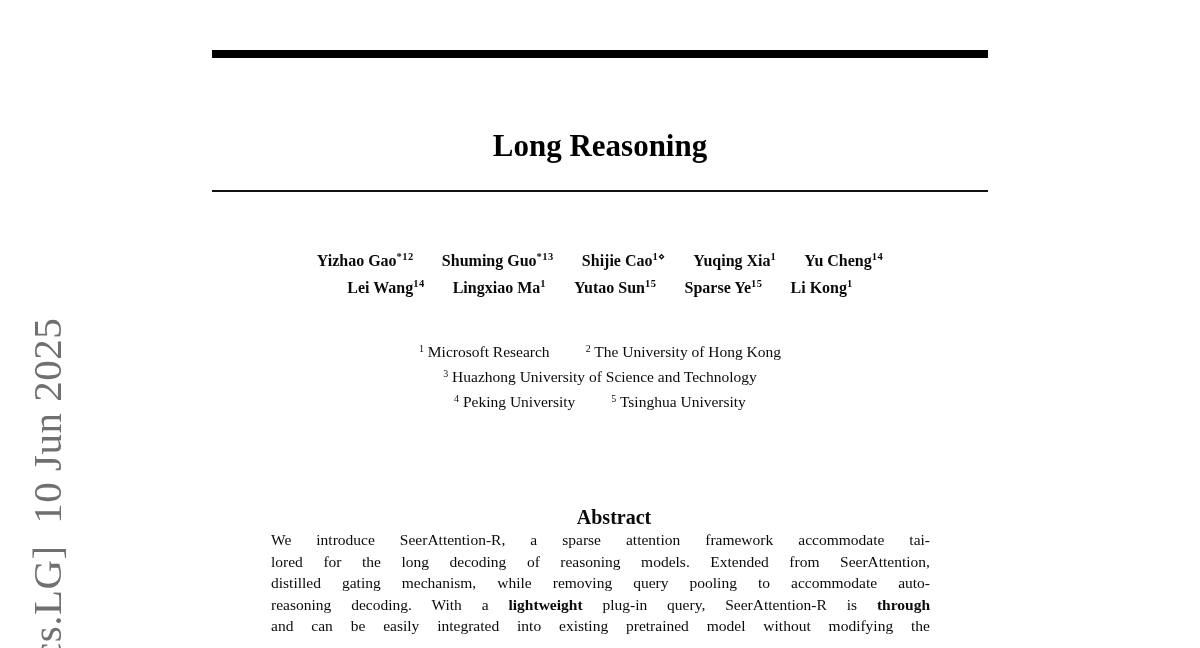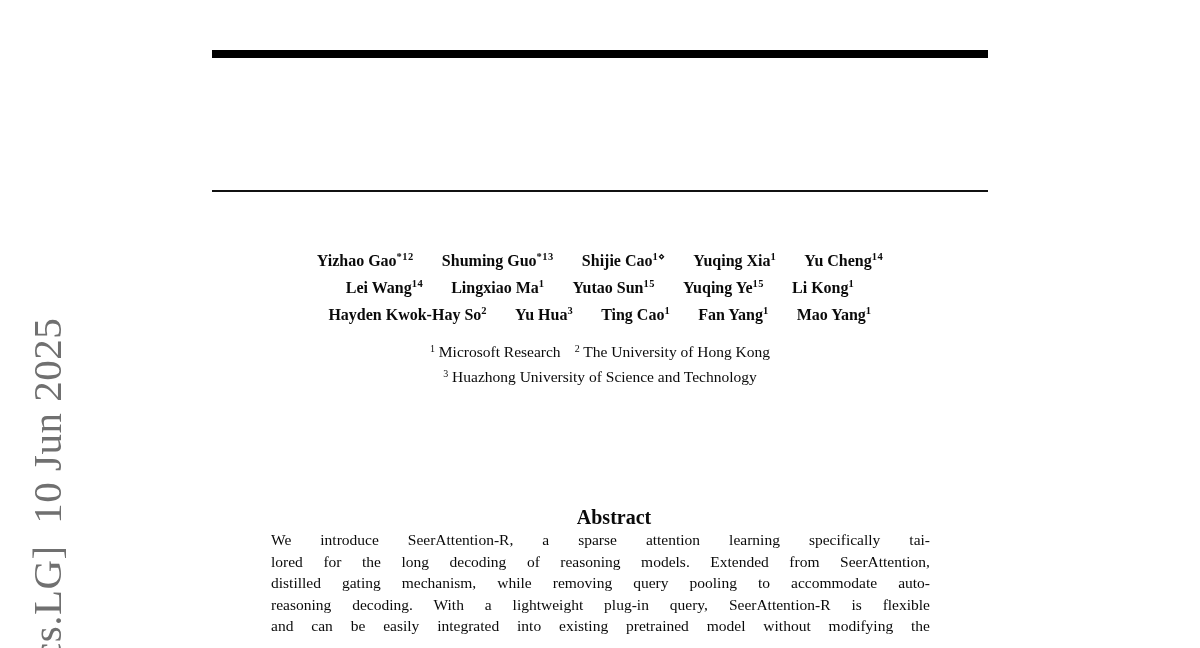--- a/index.html
+++ b/index.html
@@ -54,69 +54,70 @@
     font-size: 10.5px; font-weight: bold;
     vertical-align: 6px; letter-spacing: 0.5px;
   }
 
   
   .affils {
     position: absolute; left: 212px; top: 338px; width: 776px;
     text-align: center;
     font-size: 15.5px; line-height: 22px;
   }
-  .affil-item { display: inline-block; margin: 0 7px; white-space: nowrap; }
+  .affil-item { display: inline-block; margin: 0 18px; white-space: nowrap; }
   .affil-item .sup { font-size: 10px; vertical-align: 5px; }
 
   
   .abstract-heading {
     position: absolute; left: 212px; top: 492px; width: 776px;
     margin: 14px; text-align: center;
     font-size: 20px; line-height: 22px; font-weight: bold;
   }
   .abstract-body {
     position: absolute; left: 271px; top: 529px; width: 659px;
     font-size: 15.5px; line-height: 21.5px;
   }
   .abs-line {
     text-align: justify;
     text-align-last: justify;
     height: 21.5px; overflow: hidden; white-space: nowrap;
   }
-  .abs-line .b { font-weight: normal; }
+  .abs-line .b { font-weight: bold; }
 </style>
 </head>
 <body>
 
 <div class="page">
 
   <div class="watermark" style="color: rgb(112, 112, 112);">cs.LG]  10 Jun 2025</div>
 
   <div class="rule-thick"></div>
 
   <h1 class="title">
     <br>
+    <span>Long Reasoning</span>
   </h1>
 
   <div class="rule-thin"></div>
 
   <div class="authors" id="authors">
       <div><span class="author"><span>Yizhao Gao</span><span class="sup">*12</span></span><span class="author"><span>Shuming Guo</span><span class="sup">*13</span></span><span class="author"><span>Shijie Cao</span><span class="sup">1⋄</span></span><span class="author"><span>Yuqing Xia</span><span class="sup">1</span></span><span class="author"><span>Yu Cheng</span><span class="sup">14</span></span></div>
-      <div><span class="author"><span>Lei Wang</span><span class="sup">14</span></span><span class="author"><span>Lingxiao Ma</span><span class="sup">1</span></span><span class="author"><span>Yutao Sun</span><span class="sup">15</span></span><span class="author"><span>Yuqing Ye</span><span class="sup">15</span></span><span class="author"><span>Li Kong</span><span class="sup">1</span></span></div>
-      <div><span class="author"><span>Hayden Kwok-Hay So</span><span class="sup">2</span></span><span class="author"><span>Yu Hua</span><span class="sup">3</span></span><span class="author"><span>Ting Cao</span><span class="sup">1</span></span><span class="author"><span>Fan Yang</span><span class="sup">1</span></span><span class="author"><span>Mao Yang</span><span class="sup">1</span></span></div>
+      <div><span class="author"><span>Lei Wang</span><span class="sup">14</span></span><span class="author"><span>Lingxiao Ma</span><span class="sup">1</span></span><span class="author"><span>Yutao Sun</span><span class="sup">15</span></span><span class="author"><span>Sparse Ye</span><span class="sup">15</span></span><span class="author"><span>Li Kong</span><span class="sup">1</span></span></div>
     </div>
 
   <div class="affils" id="affils">
       <div><span class="affil-item"><span class="sup">1</span> Microsoft Research</span><span class="affil-item"><span class="sup">2</span> The University of Hong Kong</span></div>
       <div><span class="affil-item"><span class="sup">3</span> Huazhong University of Science and Technology</span></div>
+      <div><span class="affil-item"><span class="sup">4</span> Peking University</span><span class="affil-item"><span class="sup">5</span> Tsinghua University</span></div>
     </div>
 
   <h2 class="abstract-heading">Abstract</h2>
 
   <div class="abstract-body" id="abstract">
-      <div class="abs-line"><span>We introduce SeerAttention-R, a sparse attention learning specifically tai-</span></div>
+      <div class="abs-line"><span>We introduce SeerAttention-R, a sparse attention framework accommodate tai-</span></div>
       <div class="abs-line"><span>lored for the long decoding of reasoning models. Extended from SeerAttention,</span></div>
       <div class="abs-line"><span>distilled gating mechanism, while removing query pooling to accommodate auto-</span></div>
-      <div class="abs-line"><span>reasoning decoding. With a </span><span class="b">lightweight</span><span> plug-in query, SeerAttention-R is </span><span class="b">flexible</span></div>
+      <div class="abs-line"><span>reasoning decoding. With a </span><span class="b">lightweight</span><span> plug-in query, SeerAttention-R is </span><span class="b">through</span></div>
       <div class="abs-line"><span>and can be easily integrated into existing pretrained model without modifying the</span></div>
     </div>
 
 </div>
 
 </body></html>

